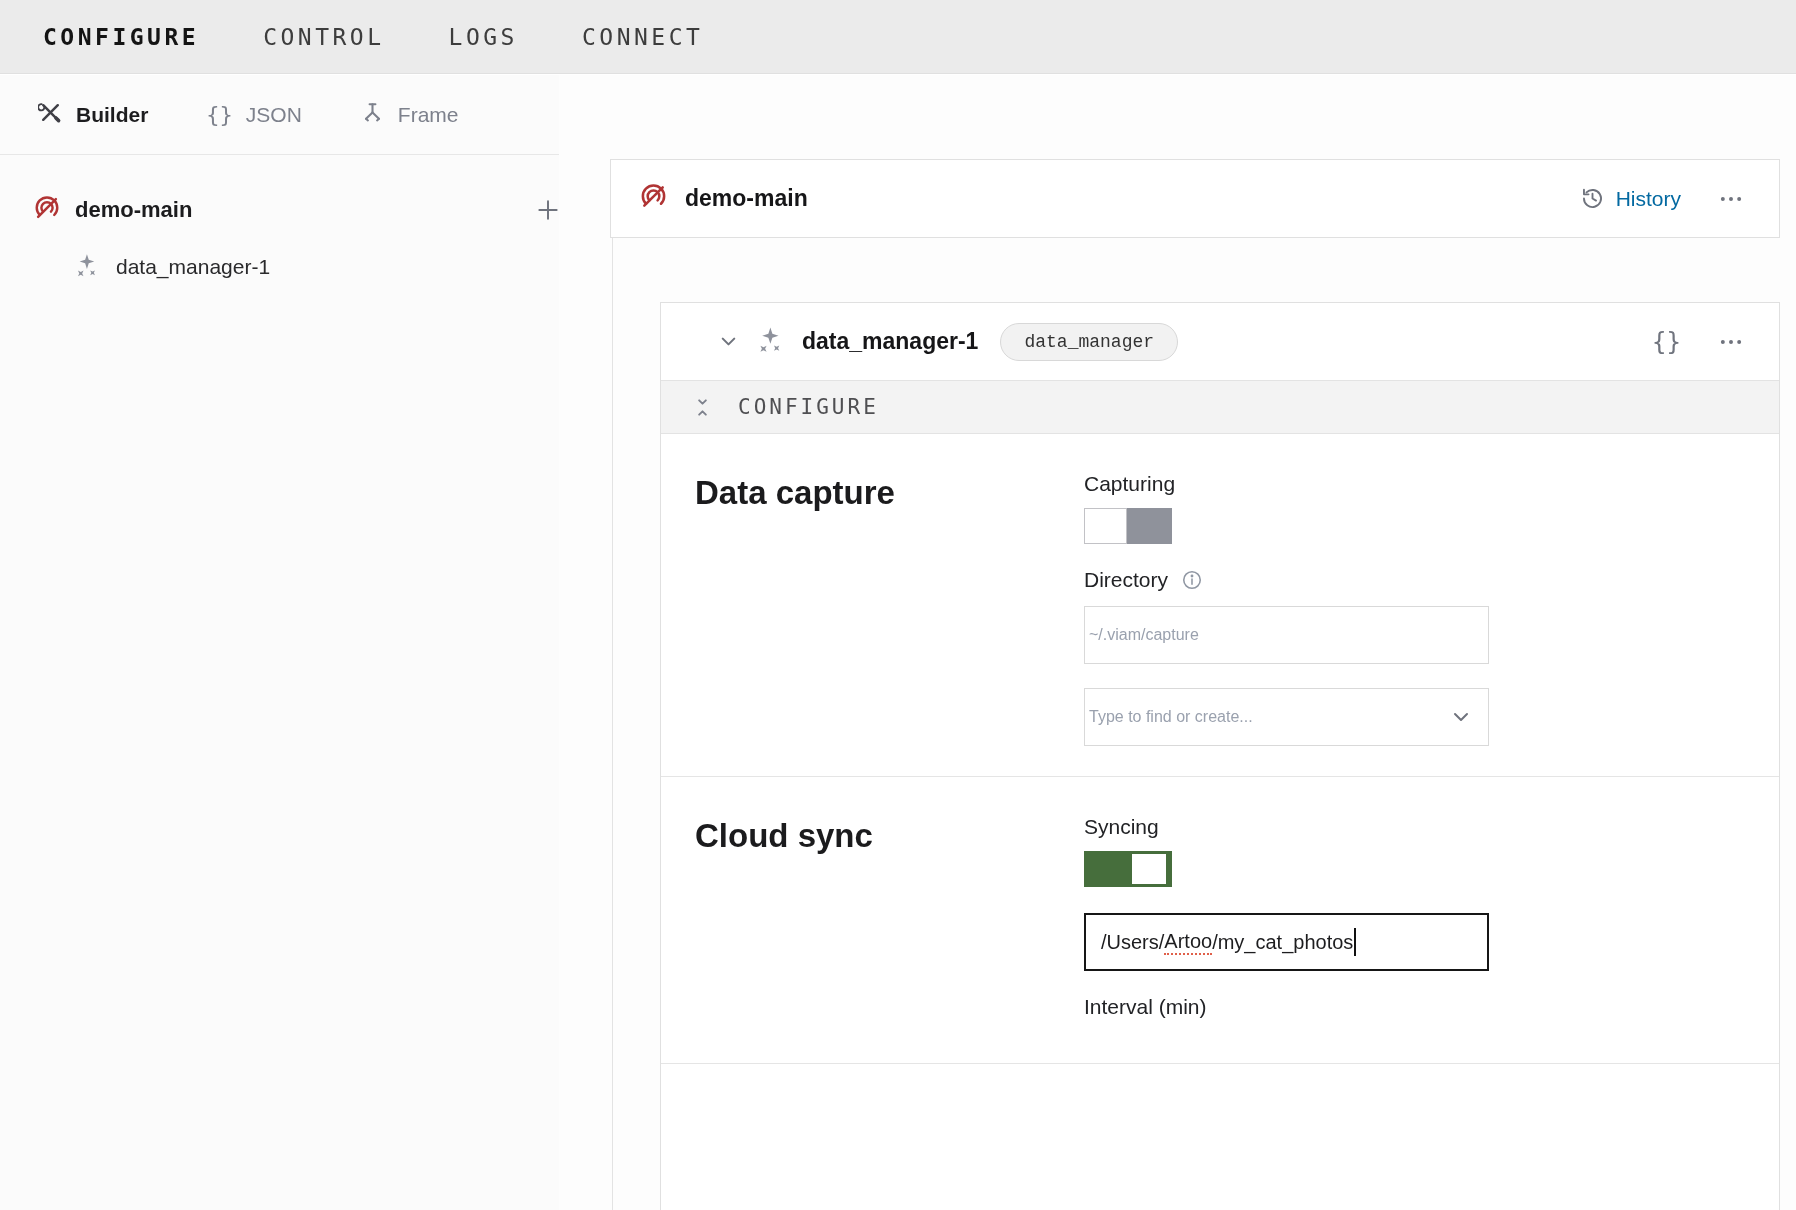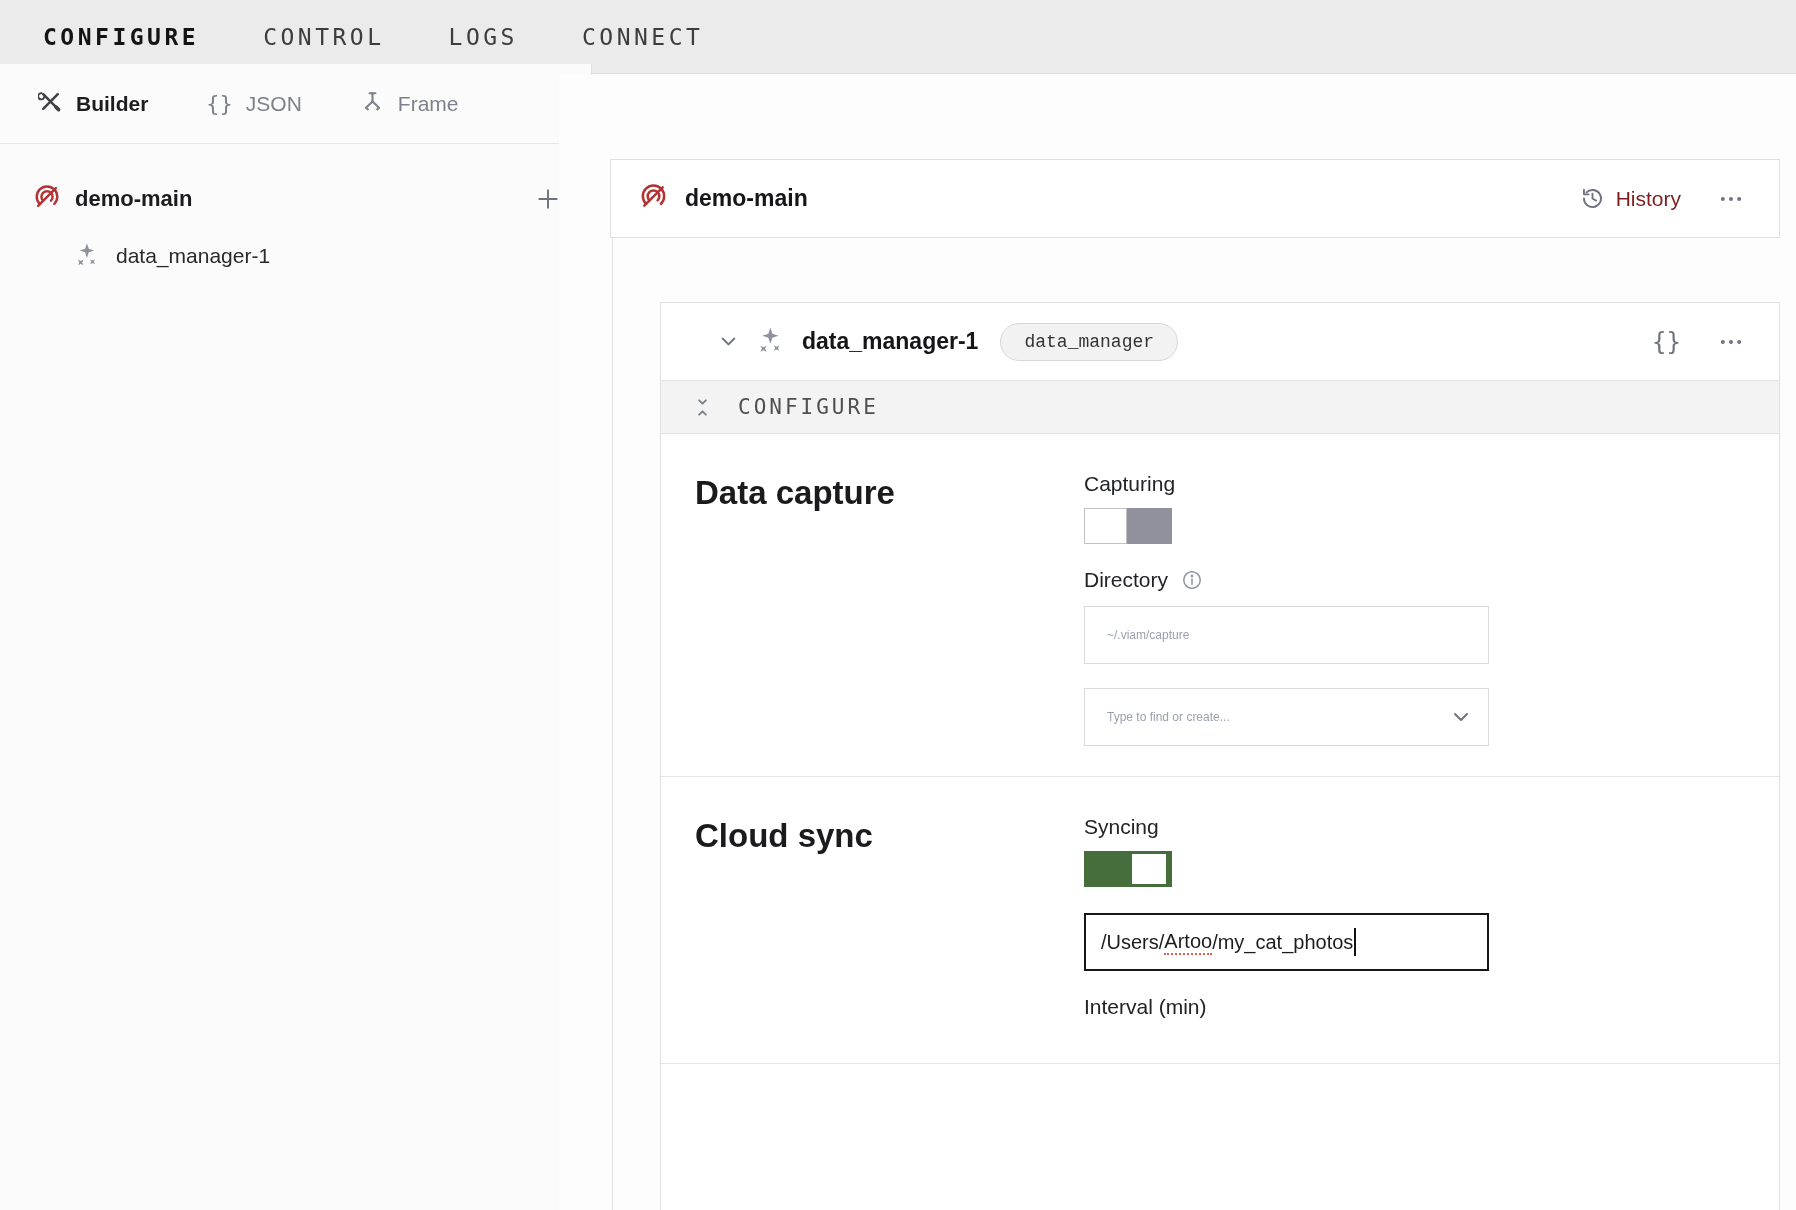--- a/index.html
+++ b/index.html
@@ -9,21 +9,21 @@
 
   
   .topnav { position:absolute; top:0; left:0; width:1796px; height:74px;
     background:#ebebeb; border-bottom:1px solid #e0e0e0;
     display:flex; align-items:center; padding-left:43px; gap:64px; }
   .topnav .tab { font-family:"DejaVu Sans Mono","Liberation Mono",monospace;
     font-size:23px; letter-spacing:3.5px; color:#3d3d3d; cursor:pointer; }
   .topnav .tab.active { font-weight:bold; color:#141414; }
 
   
-  .sidebar { position:absolute; top:64px; left:0; width:592px; bottom:0;
+  .sidebar { position:absolute; top:75px; left:0; width:592px; bottom:0;
     background:#fbfbfb; border-right:1px solid #e2e2e2; }
   .side-tabs { height:80px; border-bottom:1px solid #e7e7e7;
     display:flex; align-items:center; padding-left:38px; }
   .side-tab { display:flex; align-items:center; gap:13px; cursor:pointer;
     font-size:21px; color:#7d818c; margin-right:58px; }
   .side-tab.active { color:#1d1d1f; font-weight:bold; }
   .side-tab .braces { font-size:22px; color:#7d818c; }
 
   .machine-row { margin-top:32px; padding:0 26px 0 33px; height:46px;
     display:flex; align-items:center; cursor:pointer; position:relative; }
@@ -39,21 +39,21 @@
     background:#fdfdfd; overflow:hidden; }
   .connector { position:absolute; left:53px; top:163px; bottom:0; width:1px;
     background:#e3e3e3; }
 
   .card { position:absolute; background:#fff; border:1px solid #e0e0e0; }
   .machine-card { left:51px; top:84px; width:1170px; height:79px;
     display:flex; align-items:center; padding:0 28px; }
   .machine-card .title { font-size:23px; font-weight:bold; color:#161618; margin-left:17px; }
   .machine-card .spacer { flex:1; }
   .history-btn { display:flex; align-items:center; gap:11px; cursor:pointer; }
-  .history-btn span { font-size:21px; color:#7f1d1d; }
+  .history-btn span { font-size:21px; color:#0369a1; }
   .icon-btn { cursor:pointer; display:flex; align-items:center; justify-content:center;
     padding:6px; }
   .machine-card .icon-btn { margin-left:30px; }
 
   .component-card { left:101px; top:227px; width:1120px; height:1060px; }
   .comp-header { height:77px; display:flex; align-items:center; padding:0 28px; }
   .comp-header .title { font-size:23px; font-weight:bold; color:#161618; margin-left:16px; }
   .type-badge { margin-left:22px; height:38px; display:flex; align-items:center;
     padding:0 23px; border:1px solid #d8d8d8; border-radius:19px; background:#f2f2f2;
     font-size:18px; color:#333;font-family:Liberation Mono, monospace; }
@@ -77,21 +77,21 @@
     color:#222326; }
   .toggle { position:relative; width:88px; height:36px; cursor:pointer; }
   .toggle[data-state="off"] { background:#8f929b; }
   .toggle[data-state="off"] .knob { position:absolute; left:0; top:0; width:43px;
     height:36px; background:#fff; border:1px solid #c2c2c6; }
   .toggle[data-state="on"] { background:#466e3c; }
   .toggle[data-state="on"] .knob { position:absolute; right:6px; top:3px; width:34px;
     height:30px; background:#fff; }
 
   .text-input { width:405px; height:58px; border:1px solid #d9d9d9; background:#fff;
-    font-size:12px; color:#3b82f6; padding:0 22px; outline:none;
+    font-size:16px; color:#3b82f6; padding:0 4px; outline:none;
     font-family:"Liberation Sans","DejaVu Sans",sans-serif; }
   .text-input::placeholder { color:#9aa1ae; opacity:1; }
   .select-box { position:relative; width:405px; }
   .select-box .text-input { padding-right:56px; }
   .select-box .chev { position:absolute; right:16px; top:17px; pointer-events:none; }
 
   .focused-input { width:405px; height:58px; border:2px solid #161616; background:#fff;
     display:flex; align-items:center; padding:0 15px; font-size:20px; color:#1d1d1f;
     cursor:text; white-space:nowrap; }
   .misspell { border-bottom:2.5px dotted #e0604a; }

